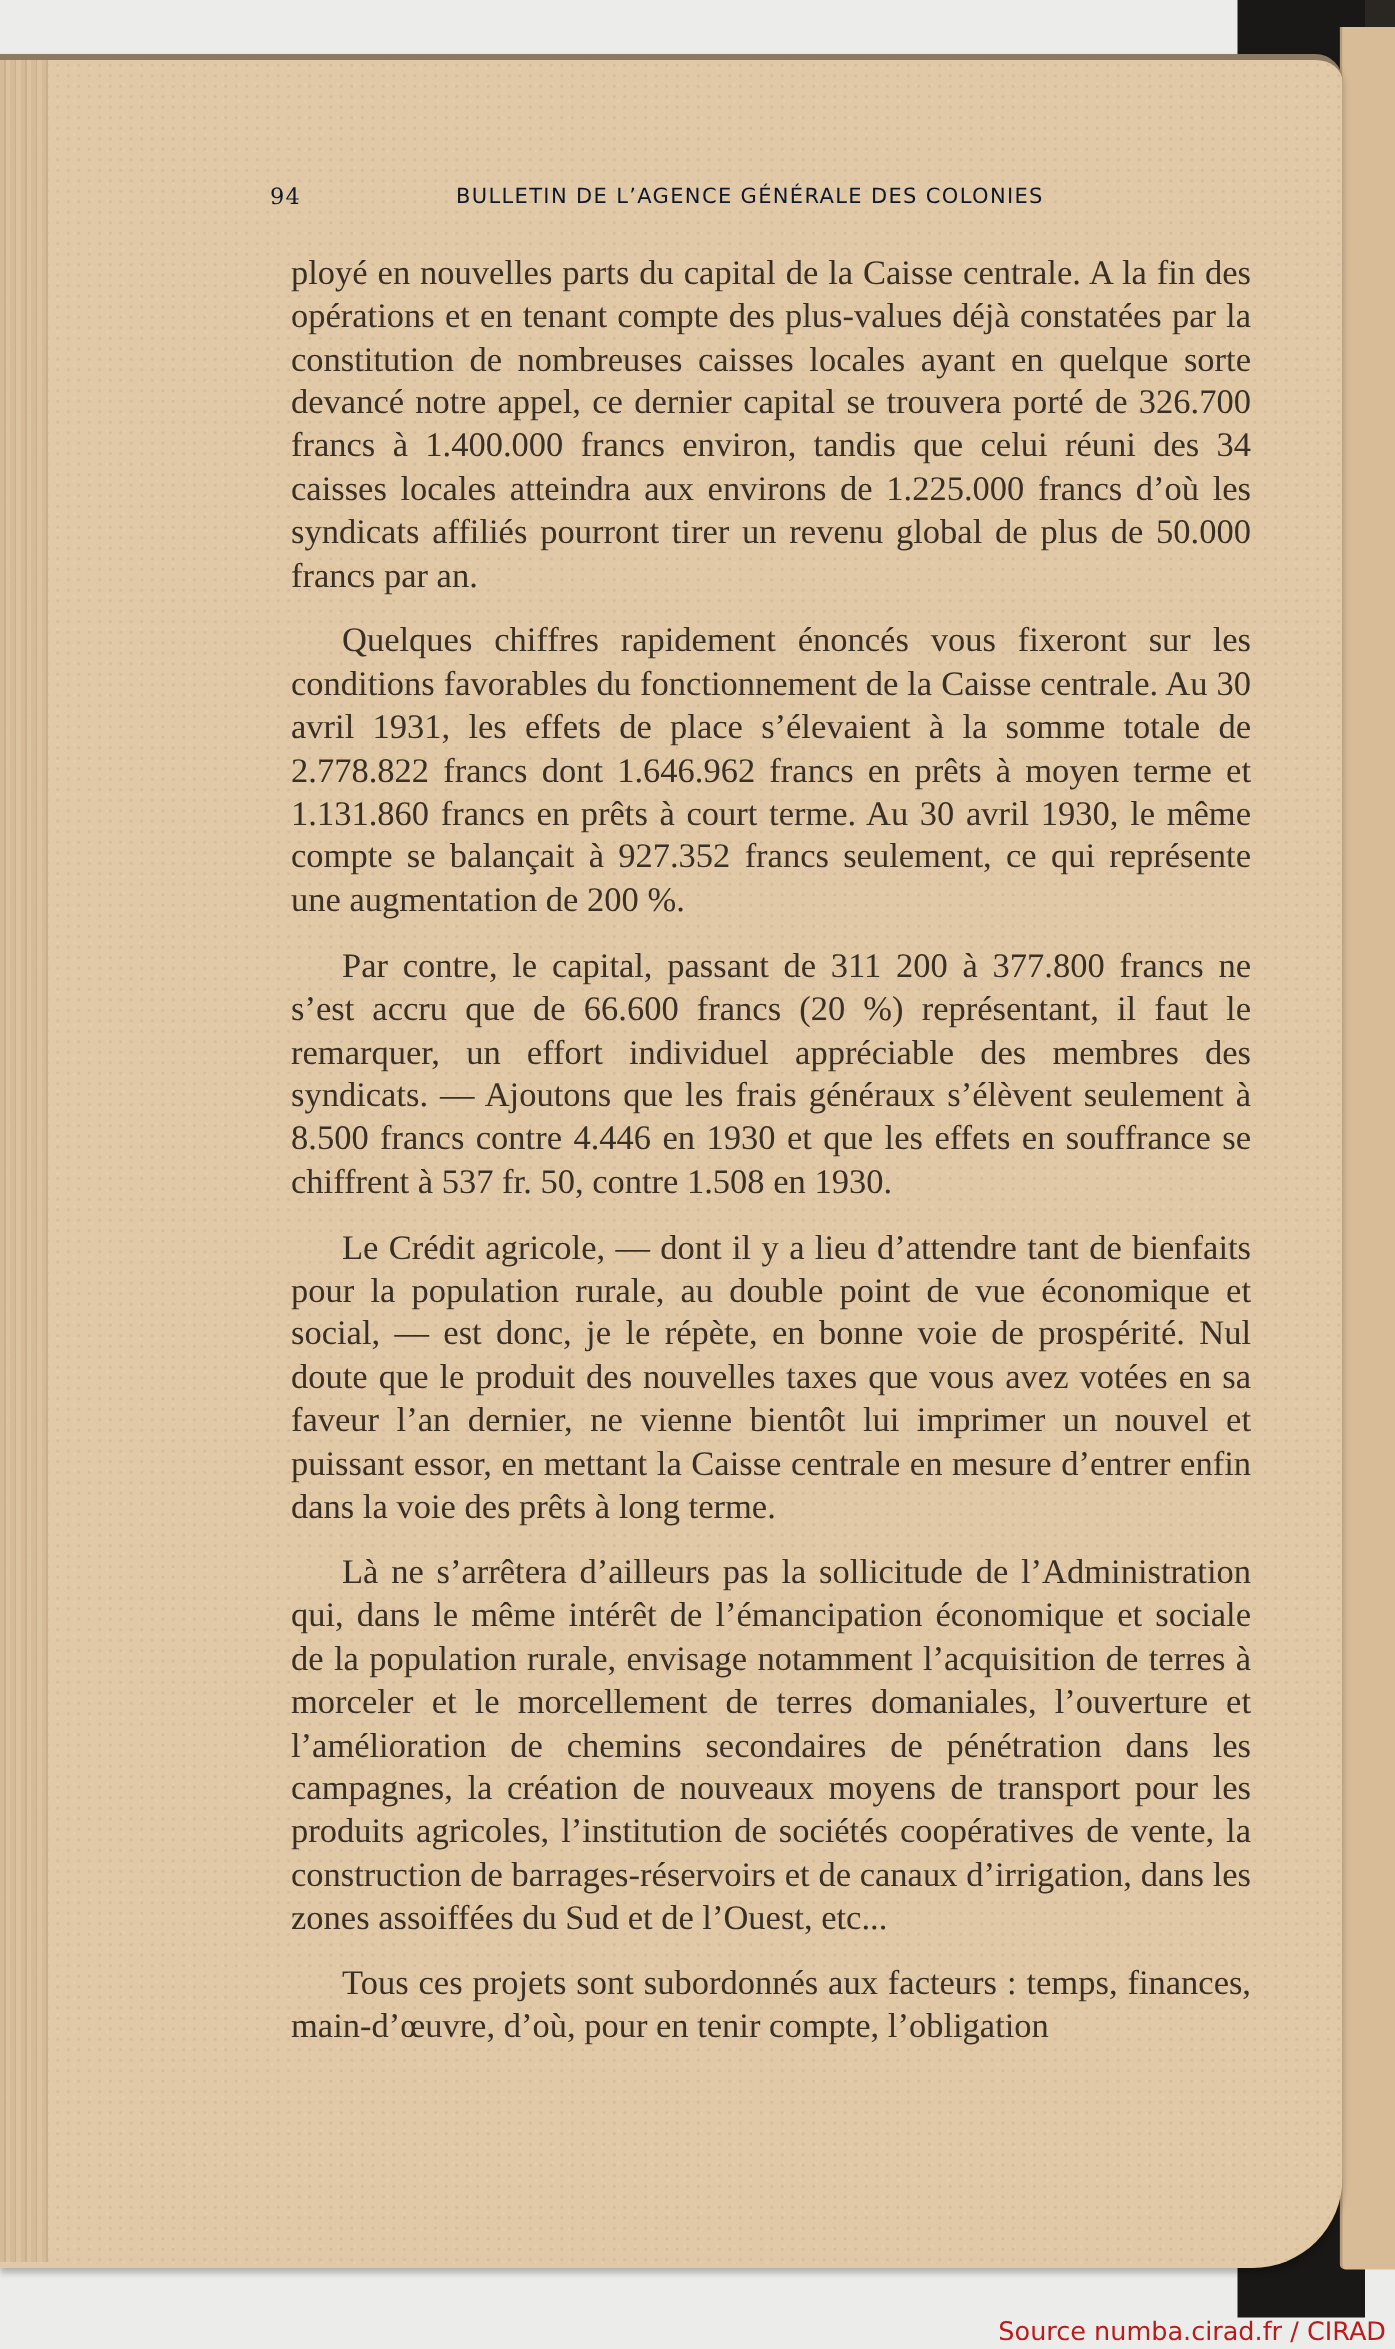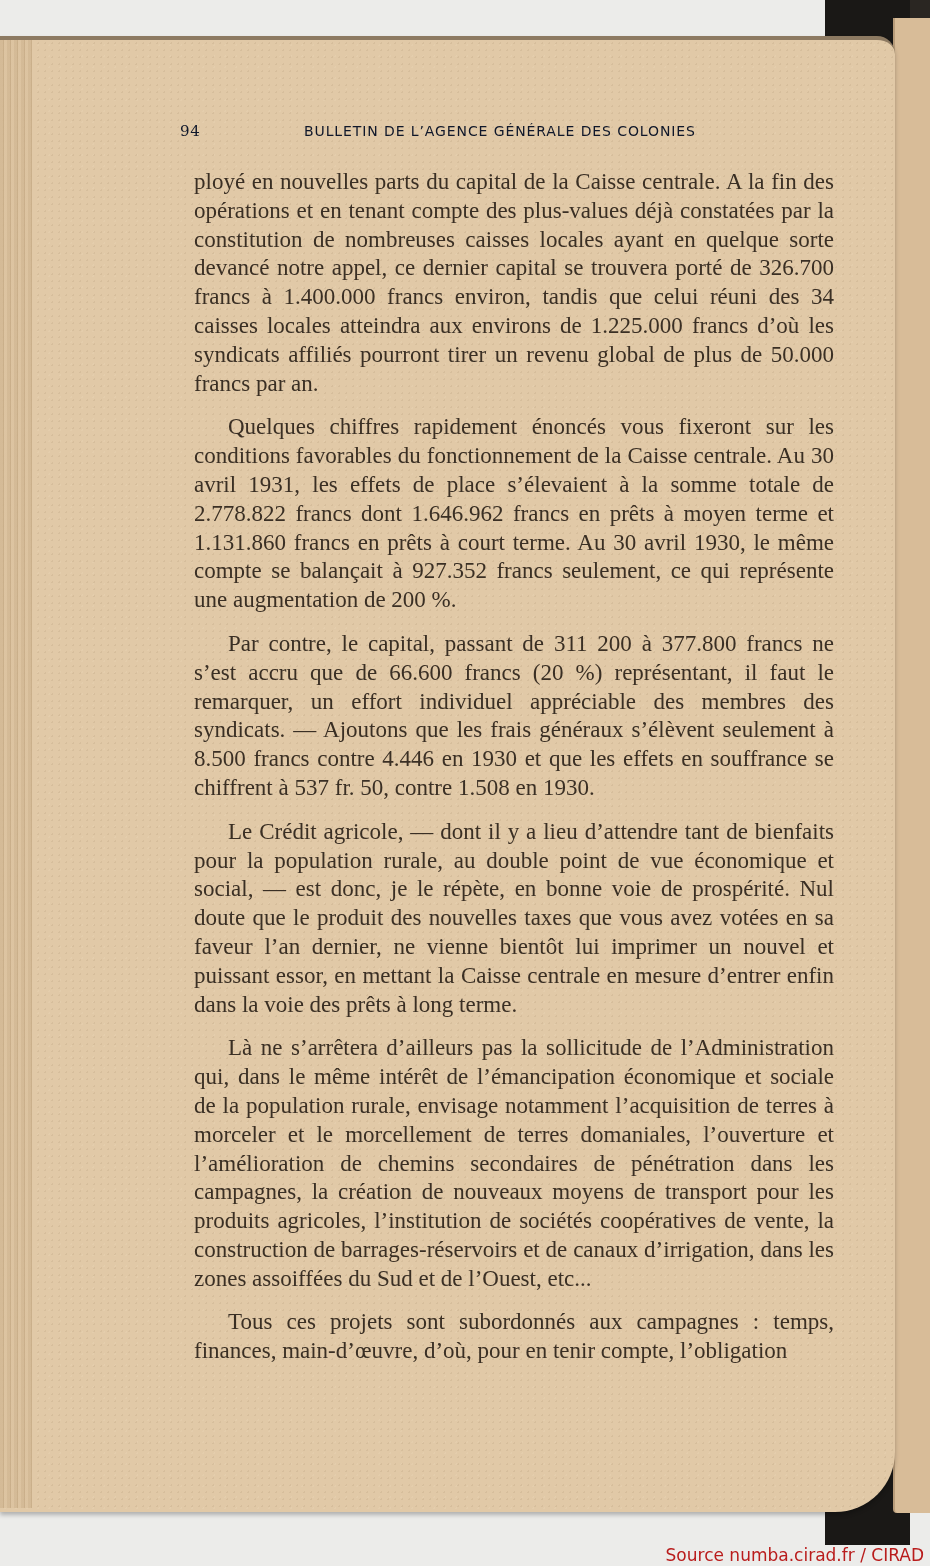--- a/index.html
+++ b/index.html
@@ -72,16 +72,16 @@
   <span class="num">94</span>
   <span class="title">BULLETIN DE L’AGENCE GÉNÉRALE DES COLONIES</span>
 </div>
 
 <div class="text">
   <p class="first">ployé en nouvelles parts du capital de la Caisse centrale. A la fin des opérations et en tenant compte des plus-values déjà constatées par la constitution de nombreuses caisses locales ayant en quelque sorte devancé notre appel, ce dernier capital se trouvera porté de 326.700 francs à 1.400.000 francs environ, tandis que celui réuni des 34 caisses locales atteindra aux environs de 1.225.000 francs d’où les syndicats affiliés pourront tirer un revenu global de plus de 50.000 francs par an.</p>
   <p>Quelques chiffres rapidement énoncés vous fixeront sur les conditions favorables du fonctionnement de la Caisse centrale. Au 30 avril 1931, les effets de place s’élevaient à la somme totale de 2.778.822 francs dont 1.646.962 francs en prêts à moyen terme et 1.131.860 francs en prêts à court terme. Au 30 avril 1930, le même compte se balançait à 927.352 francs seulement, ce qui représente une augmentation de 200 %.</p>
   <p>Par contre, le capital, passant de 311 200 à 377.800 francs ne s’est accru que de 66.600 francs (20 %) représentant, il faut le remarquer, un effort individuel appréciable des membres des syndicats. — Ajoutons que les frais généraux s’élèvent seulement à 8.500 francs contre 4.446 en 1930 et que les effets en souffrance se chiffrent à 537 fr. 50, contre 1.508 en 1930.</p>
   <p>Le Crédit agricole, — dont il y a lieu d’attendre tant de bienfaits pour la population rurale, au double point de vue économique et social, — est donc, je le répète, en bonne voie de prospérité. Nul doute que le produit des nouvelles taxes que vous avez votées en sa faveur l’an dernier, ne vienne bientôt lui imprimer un nouvel et puissant essor, en mettant la Caisse centrale en mesure d’entrer enfin dans la voie des prêts à long terme.</p>
   <p>Là ne s’arrêtera d’ailleurs pas la sollicitude de l’Administration qui, dans le même intérêt de l’émancipation économique et sociale de la population rurale, envisage notamment l’acquisition de terres à morceler et le morcellement de terres domaniales, l’ouverture et l’amélioration de chemins secondaires de pénétration dans les campagnes, la création de nouveaux moyens de transport pour les produits agricoles, l’institution de sociétés coopératives de vente, la construction de barrages-réservoirs et de canaux d’irrigation, dans les zones assoiffées du Sud et de l’Ouest, etc...</p>
-  <p>Tous ces projets sont subordonnés aux campagnes : temps, finances, main-d’œuvre, d’où, pour en tenir compte, l’obligation</p>
+  <p>Tous ces projets sont subordonnés aux facteurs : temps, finances, main-d’œuvre, d’où, pour en tenir compte, l’obligation</p>
 </div>
 
 <div class="footer">Source numba.cirad.fr / CIRAD</div>
 
 </body></html>

